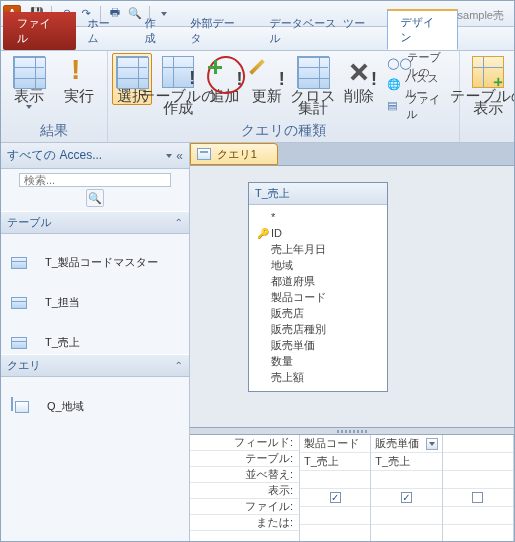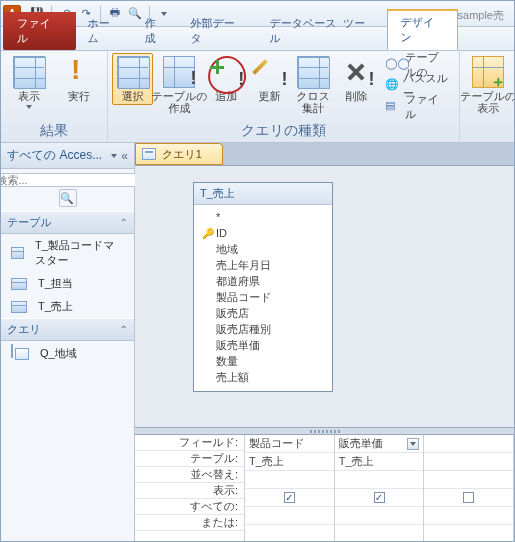--- a/index.html
+++ b/index.html
@@ -85,21 +85,21 @@
   .rgroup .glabel{font-size:14px;color:#4A6A96;padding:1px 0 2px 0;display:flex;align-items:center;gap:4px;}
   .rbtn{
     width:48px;display:flex;flex-direction:column;align-items:center;gap:2px;
     padding:2px 1px;border:1px solid transparent;border-radius:2px;
   }
   .rbtn.sel{
     background:linear-gradient(#FFF2CF,var(--ac-orange-l));
     border:1px solid var(--ac-orange-d);
   }
   .rbtn .ico{width:32px;height:32px;position:relative;}
-  .rbtn .lbl{font-size:11px;line-height:12px;text-align:center;white-space:pre;}
+  .rbtn .lbl{font-size:15px;line-height:12px;text-align:center;white-space:pre;}
   .drop{width:0;height:0;border-left:3px solid transparent;border-right:3px solid transparent;border-top:4px solid #5A6B80;margin-top:1px;}
   .smallstack{display:flex;flex-direction:column;gap:1px;padding:2px 4px;}
   .smallbtn{display:flex;align-items:center;gap:4px;height:20px;padding:0 2px;}
   .smallbtn .si{width:16px;height:16px;position:relative;}
   
   .i-grid{background:linear-gradient(#EAF3FF,#B9D4F1);border:1px solid #7FA5CF;}
   .i-grid::before,.i-grid::after{content:"";position:absolute;background:#7FA5CF;}
   .i-grid::before{left:33%;top:0;bottom:0;width:1px;}
   .i-grid::after{top:33%;left:0;right:0;height:1px;}
   .i-grid2::before{left:66%;}
@@ -111,36 +111,36 @@
   .i-plus::before{left:6px;top:0;width:3px;height:14px;}
   .i-plus::after{top:6px;left:0;height:3px;width:14px;}
   .i-pencil{position:absolute;transform:rotate(45deg);width:4px;height:18px;left:4px;top:2px;background:linear-gradient(#E8C050,#C79020);}
   .i-x{position:absolute;inset:6px;}
   .i-x::before,.i-x::after{content:"";position:absolute;left:50%;top:0;width:4px;height:20px;background:#555;margin-left:-2px;}
   .i-x::before{transform:rotate(45deg);} .i-x::after{transform:rotate(-45deg);}
   .circ-red{position:absolute;left:2px;top:2px;width:38px;height:38px;border:2px solid var(--ac-red);border-radius:50%/55% 55% 45% 45%;transform:rotate(-3deg);}
   
   .ws{display:flex;height:calc(542px - 26px - 24px - 92px - 2px);}
   .nav{
-    width:134px;border-right:1px solid #B7C4D6;background:#F3F6FA;display:flex;flex-direction:column;
+    width:189px;border-right:1px solid #B7C4D6;background:#F3F6FA;display:flex;flex-direction:column;
   }
   .nav-hd{
     background:linear-gradient(#EAF0F8,#D7E1EE);border-bottom:1px solid #B7C4D6;
     padding:4px 6px;display:flex;align-items:center;color:#2C5A8C;font-size:12px;
   }
   .nav-hd .sp{margin-left:auto;display:flex;gap:4px;align-items:center;color:#5A6B80;}
   .search{display:flex;padding:4px;gap:2px;align-items:center;flex-direction:column;}
   .search input{flex:1;height:20px;border:1px solid #B7C4D6;padding:0 4px;font-family:inherit;font-size:11px;}
   .search .mag{width:18px;height:18px;border:1px solid #B7C4D6;display:flex;align-items:center;justify-content:center;color:#5A6B80;border-radius:2px;}
   .sect-hd{
     background:linear-gradient(#E6EDF6,#D3DEEC);border-top:1px solid #fff;border-bottom:1px solid #B7C4D6;
     padding:3px 6px;color:#2C5A8C;display:flex;align-items:center;
   }
   .sect-hd .chev{margin-left:auto;color:#5A6B80;font-size:10px;}
-  .nitem{display:flex;align-items:center;gap:11px;padding:4px 10px;color:#2A2A2A;}
+  .nitem{display:flex;align-items:center;gap:18px;padding:4px 10px;color:#2A2A2A;margin-top:17px;}
   .tico{width:16px;height:12px;border:1px solid #7FA5CF;background:linear-gradient(#EAF3FF,#B9D4F1);position:relative;}
   .tico::after{content:"";position:absolute;top:3px;left:0;right:0;height:1px;background:#7FA5CF;}
   .qico{width:14px;height:12px;border:1px solid #7FA5CF;background:linear-gradient(#fff,#D7E8F6);position:relative;}
   .qico::before{content:"";position:absolute;left:2px;right:2px;top:2px;height:2px;background:#7FA5CF;}
   .qico2{position:absolute;left:4px;top:3px;width:14px;height:12px;border:1px solid #7FA5CF;background:linear-gradient(#fff,#D7E8F6);}
   
   .surface{flex:1;background:#BCCADB;position:relative;overflow:hidden;}
   .obj-tab{
     position:absolute;left:0;top:0;display:flex;align-items:center;height:22px;
     background:linear-gradient(#FFF4D6,#FBE2A1);border:1px solid var(--ac-orange-d);
@@ -357,25 +357,25 @@
             <div class="r">
               <span class="keyico"></span>
               <span>*</span>
             </div>
             <div class="r">
               <span class="keyico">🔑</span>
               <span>ID</span>
             </div>
             <div class="r">
               <span class="keyico"></span>
+              <span>売上年月日</span>
+            </div>
+            <div class="r">
+              <span class="keyico"></span>
               <span>地域</span>
-            </div>
-            <div class="r">
-              <span class="keyico"></span>
-              <span>売上年月日</span>
             </div>
             <div class="r">
               <span class="keyico"></span>
               <span>都道府県</span>
             </div>
             <div class="r">
               <span class="keyico"></span>
               <span>製品コード</span>
             </div>
             <div class="r">
@@ -401,21 +401,21 @@
           </div>
       </div>
     </div>
     <div class="splitter"></div>
     <div class="qbe">
       <div class="qbe-labels">
         <div>フィールド:</div>
         <div>テーブル:</div>
         <div>並べ替え:</div>
         <div>表示:</div>
-        <div>すべての:</div>
+        <div>ファイル:</div>
         <div>または:</div>
       </div>
       <div class="qbe-cols" id="qbecols">
           <div class="qcol">
      <div class="cell">製品コード</div>
      <div class="cell">T_売上</div>
      <div class="cell"></div>
      <div class="cell">
               <span class="chk">✓</span>
             </div>

